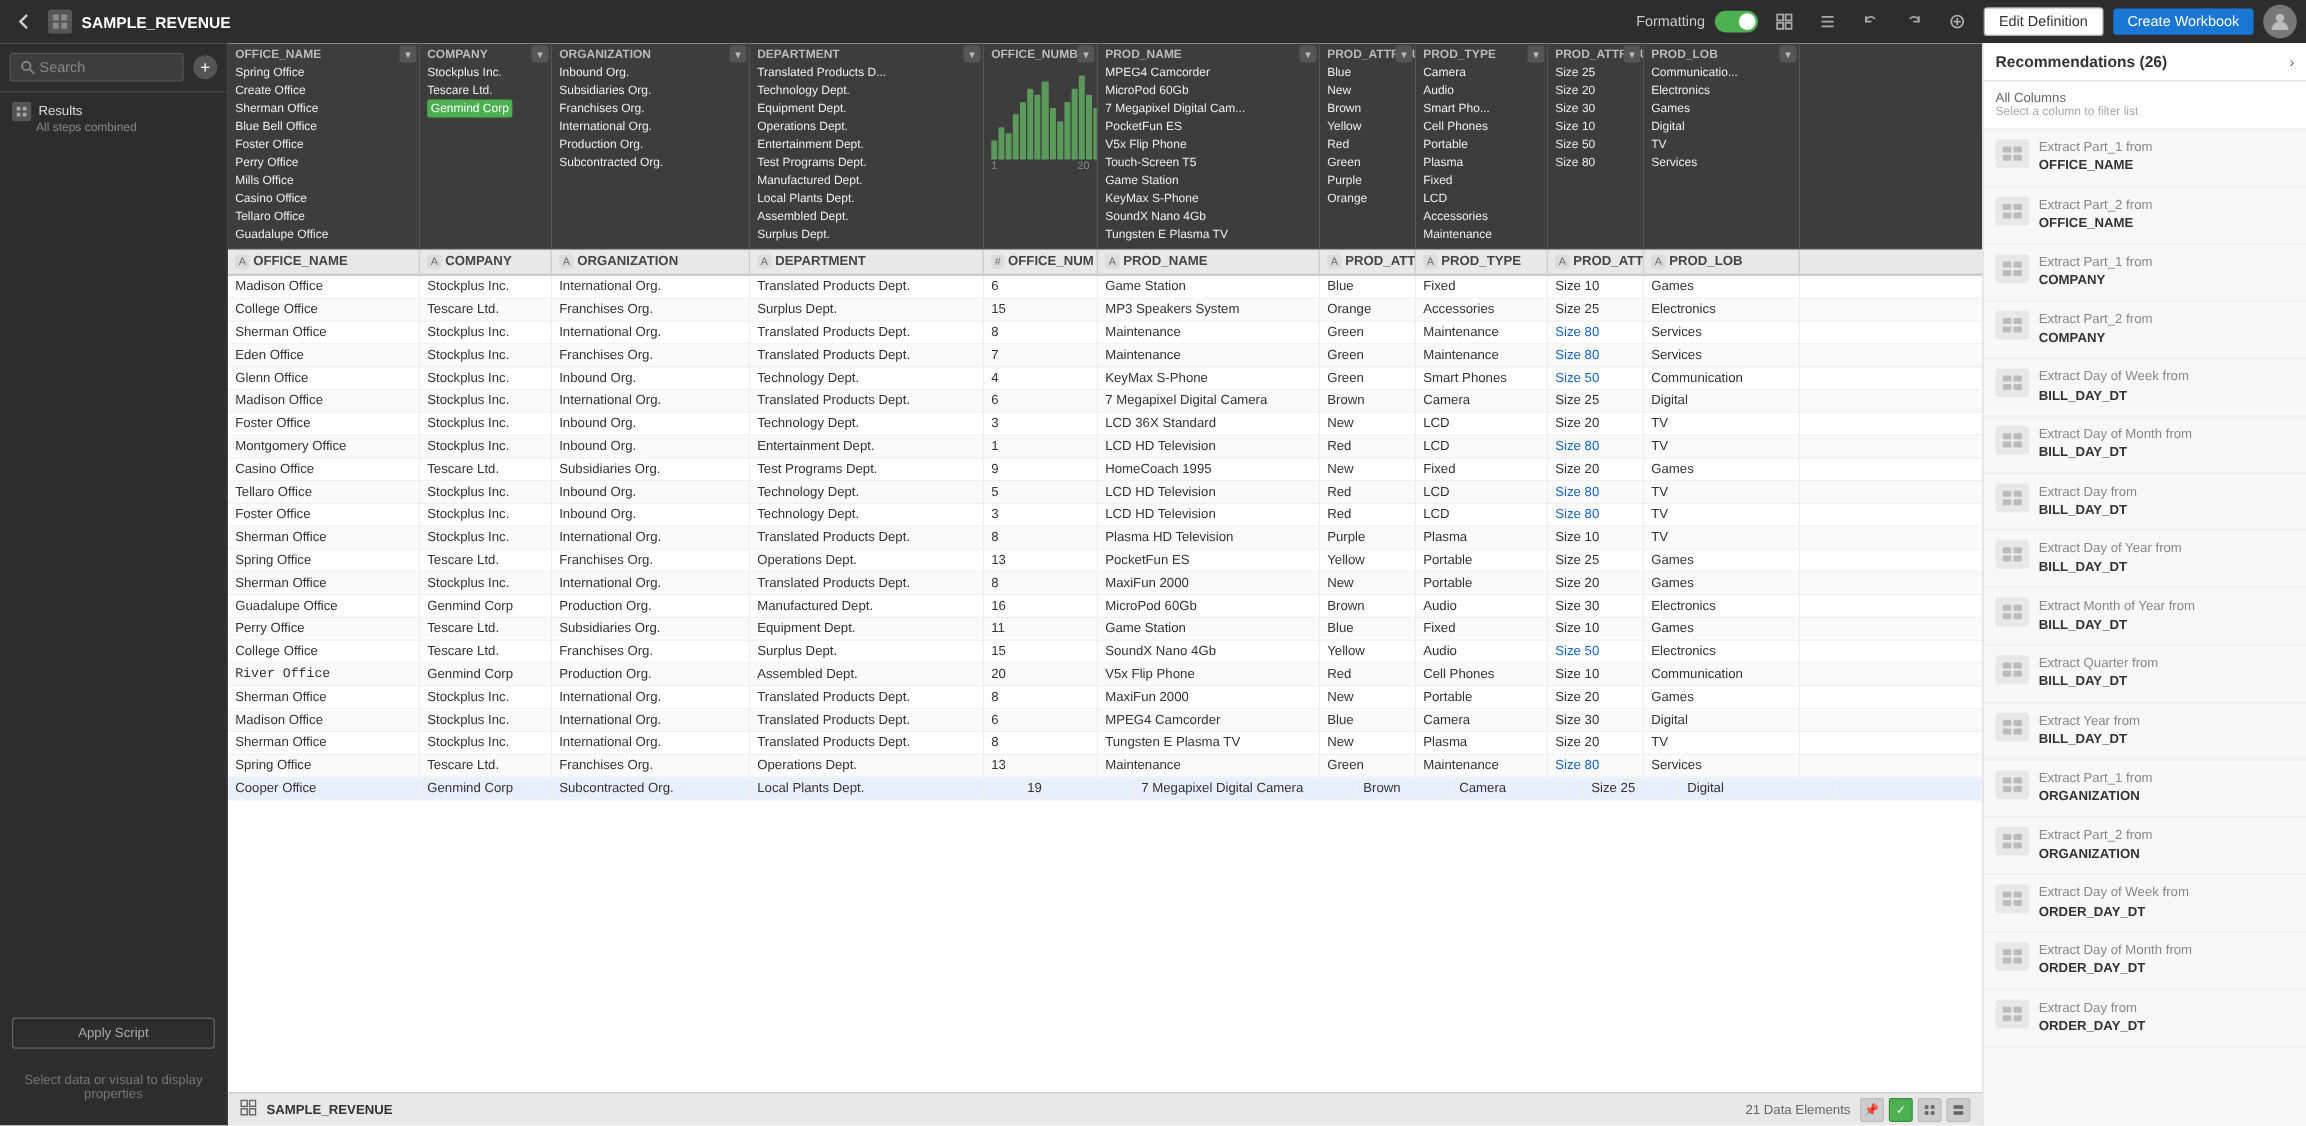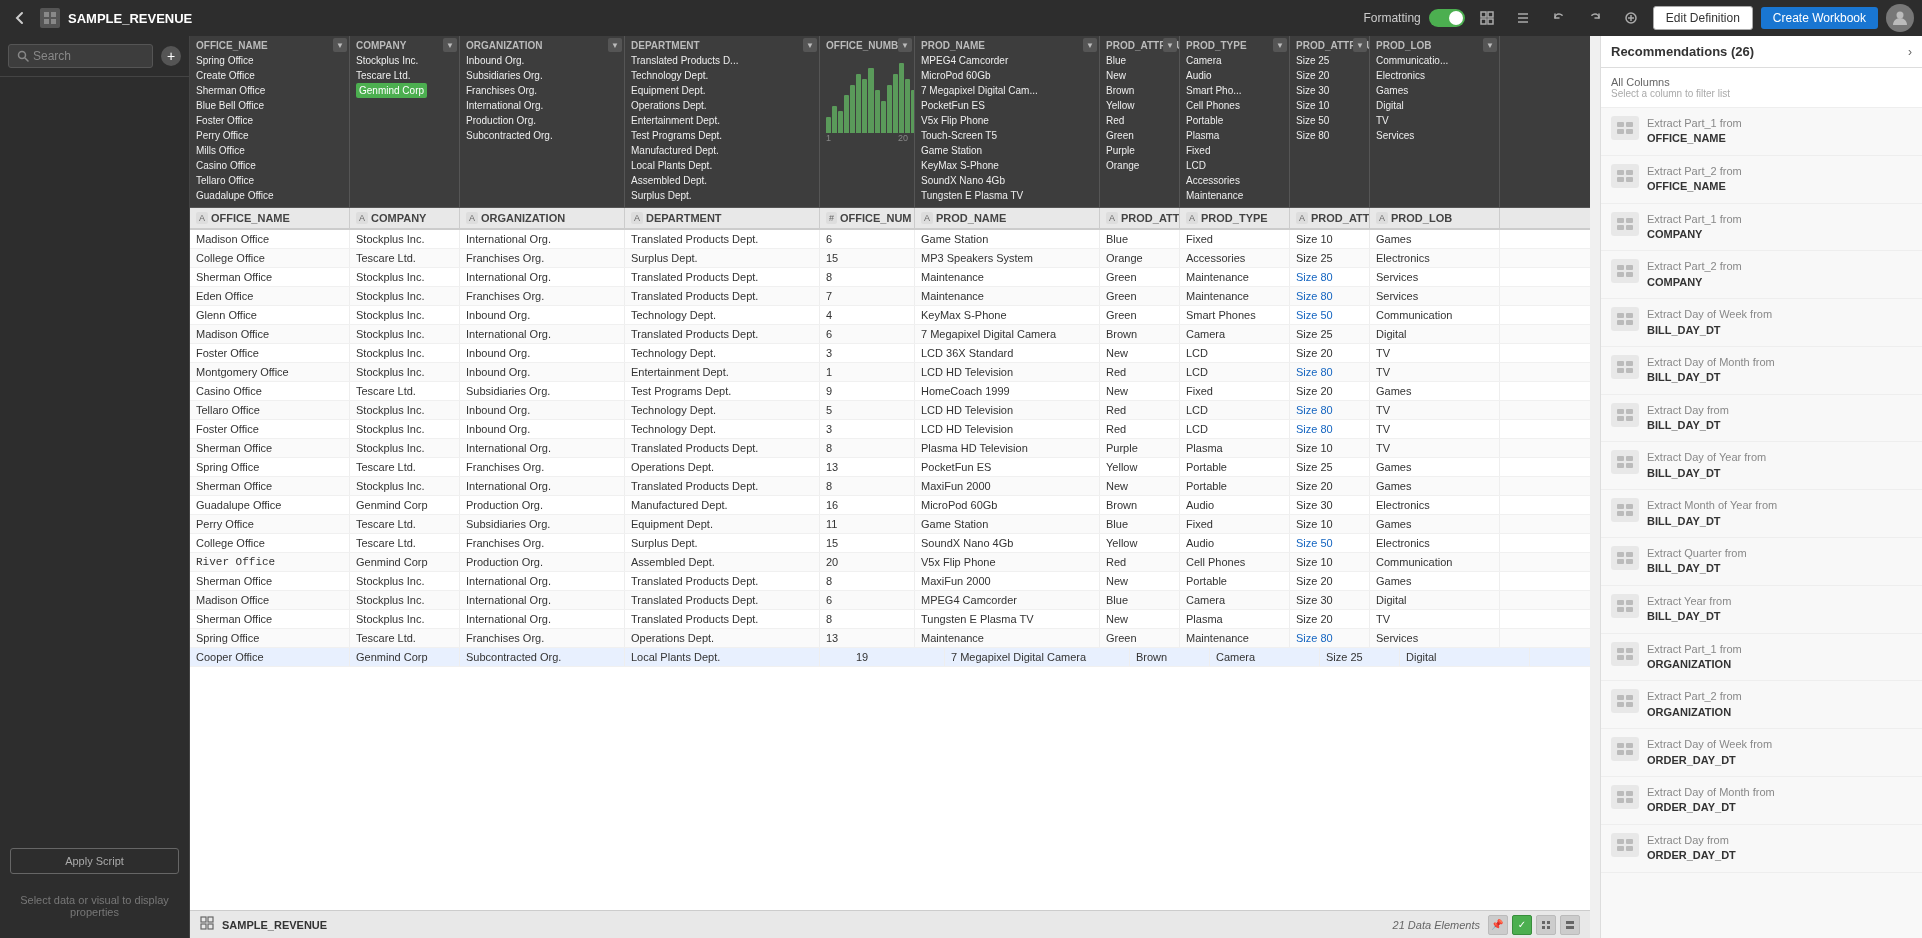--- a/index.html
+++ b/index.html
@@ -222,39 +222,38 @@
       background: #e8e8e8;
       border-top: 1px solid #ccc;
       height: 28px;
       display: flex;
       align-items: center;
       padding: 0 10px;
       gap: 8px;
       flex-shrink: 0;
     }
     .bottom-bar-title { font-size: 11px; color: #333; font-weight: bold; }
-    .bottom-bar-count { font-size: 11px; color: #666; margin-left: auto; font-style: italic; }
+    .bottom-bar-count { font-size: 11px; color: #666; margin-left: auto; }
     .bottom-bar-actions { display: flex; gap: 4px; }
     .bottom-action-btn {
       width: 20px; height: 20px; background: #ccc; border-radius: 2px;
       display: flex; align-items: center; justify-content: center;
       cursor: pointer; color: #666; font-size: 10px; border: 1px solid #bbb;
     }
     .bottom-action-btn.green { background: #4caf50; color: #fff; border-color: #388e3c; }
 
     
     .right-panel {
-      width: 322px;
+      width: 270px;
       background: #f8f8f8;
       border-left: 1px solid #ddd;
       display: flex;
       flex-direction: column;
       flex-shrink: 0;
       overflow: hidden;
-      margin-left: 10px;
     }
     .right-panel-header {
       display: flex;
       align-items: center;
       justify-content: space-between;
       padding: 8px 10px;
       background: #fff;
       border-bottom: 1px solid #ddd;
     }
     .right-panel-title { font-size: 13px; font-weight: bold; color: #333; }
@@ -370,20 +369,34 @@
             <circle cx="5" cy="5" r="3.5" stroke="#888" stroke-width="1.5"></circle>
             <line x1="8" y1="8" x2="11" y2="11" stroke="#888" stroke-width="1.5" stroke-linecap="round"></line>
           </svg>
           <input type="text" placeholder="Search" style="">
         </div>
         <div class="add-btn">+</div>
       </div>
     </div>
 
 
+    <div class="sidebar-results">
+      <div class="sidebar-results-title">
+        <div class="result-icon">
+          <svg width="10" height="10" viewBox="0 0 10 10" fill="none">
+            <rect x="1" y="1" width="3" height="3" fill="#aaa"></rect>
+            <rect x="6" y="1" width="3" height="3" fill="#aaa"></rect>
+            <rect x="1" y="6" width="3" height="3" fill="#aaa"></rect>
+            <rect x="6" y="6" width="3" height="3" fill="#aaa"></rect>
+          </svg>
+        </div>
+        <span>Results</span>
+      </div>
+      <div class="sidebar-results-sub">All steps combined</div>
+    </div>
 
     <div style="flex:1;"></div>
     <button class="apply-script-btn">Apply Script</button>
     <div class="properties-text">Select data or visual to display properties</div>
   </div>
 
   <div class="data-area">
 
     <div class="col-filters" id="col-filters-row">
         <div class="col-filter" style="width: 160px; min-width: 160px;">
@@ -672,21 +685,21 @@
             <div class="td" style="width: 110px; min-width: 110px;">LCD</div>
             <div class="td" style="width: 80px; min-width: 80px; color: rgb(21, 101, 192); font-weight: 500;">Size 80</div>
             <div class="td" style="width: 130px; min-width: 130px;">TV</div>
           </div>
           <div class="data-row">
             <div class="td" style="width: 160px; min-width: 160px;">Casino Office</div>
             <div class="td" style="width: 110px; min-width: 110px;">Tescare Ltd.</div>
             <div class="td" style="width: 165px; min-width: 165px;">Subsidiaries Org.</div>
             <div class="td" style="width: 195px; min-width: 195px;">Test Programs Dept.</div>
             <div class="td" style="width: 95px; min-width: 95px;">9</div>
-            <div class="td" style="width: 185px; min-width: 185px;">HomeCoach 1999</div>
+            <div class="td" style="width: 185px; min-width: 185px;">HomeCoach 1995</div>
             <div class="td" style="width: 80px; min-width: 80px;">New</div>
             <div class="td" style="width: 110px; min-width: 110px;">Fixed</div>
             <div class="td" style="width: 80px; min-width: 80px;">Size 20</div>
             <div class="td" style="width: 130px; min-width: 130px;">Games</div>
           </div>
           <div class="data-row">
             <div class="td" style="width: 160px; min-width: 160px;">Tellaro Office</div>
             <div class="td" style="width: 110px; min-width: 110px;">Stockplus Inc.</div>
             <div class="td" style="width: 165px; min-width: 165px;">Inbound Org.</div>
             <div class="td" style="width: 195px; min-width: 195px;">Technology Dept.</div>

